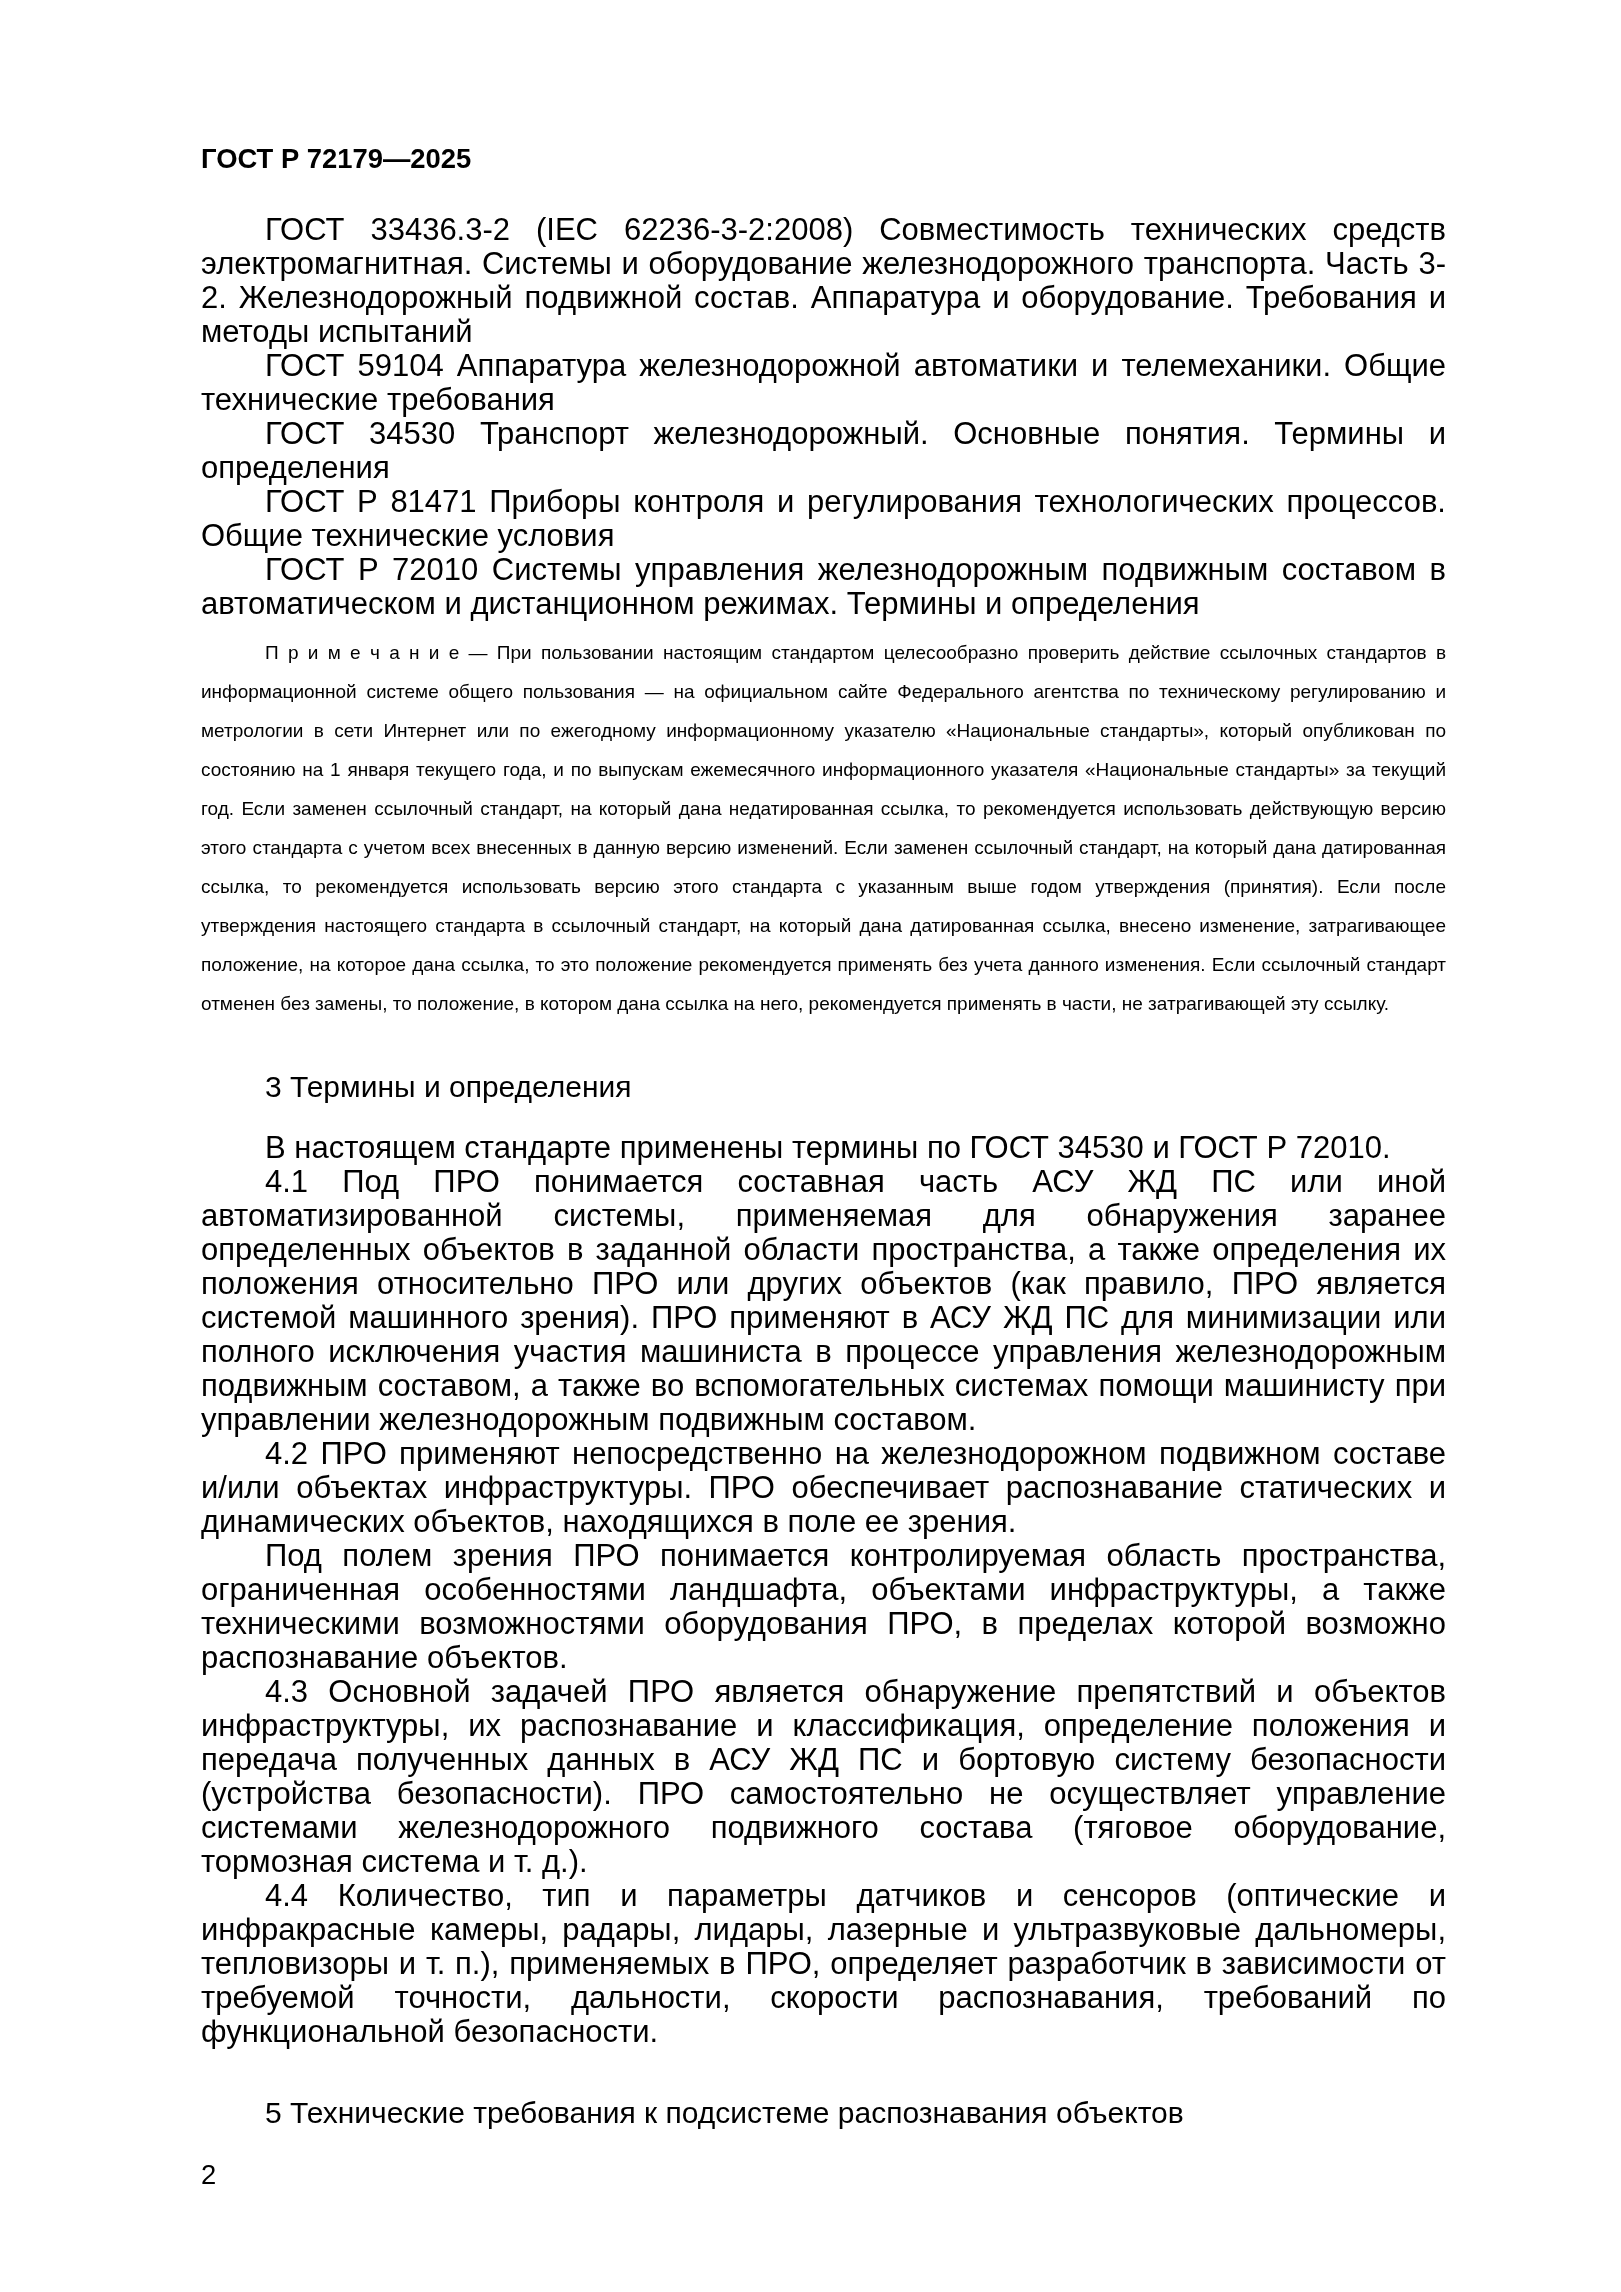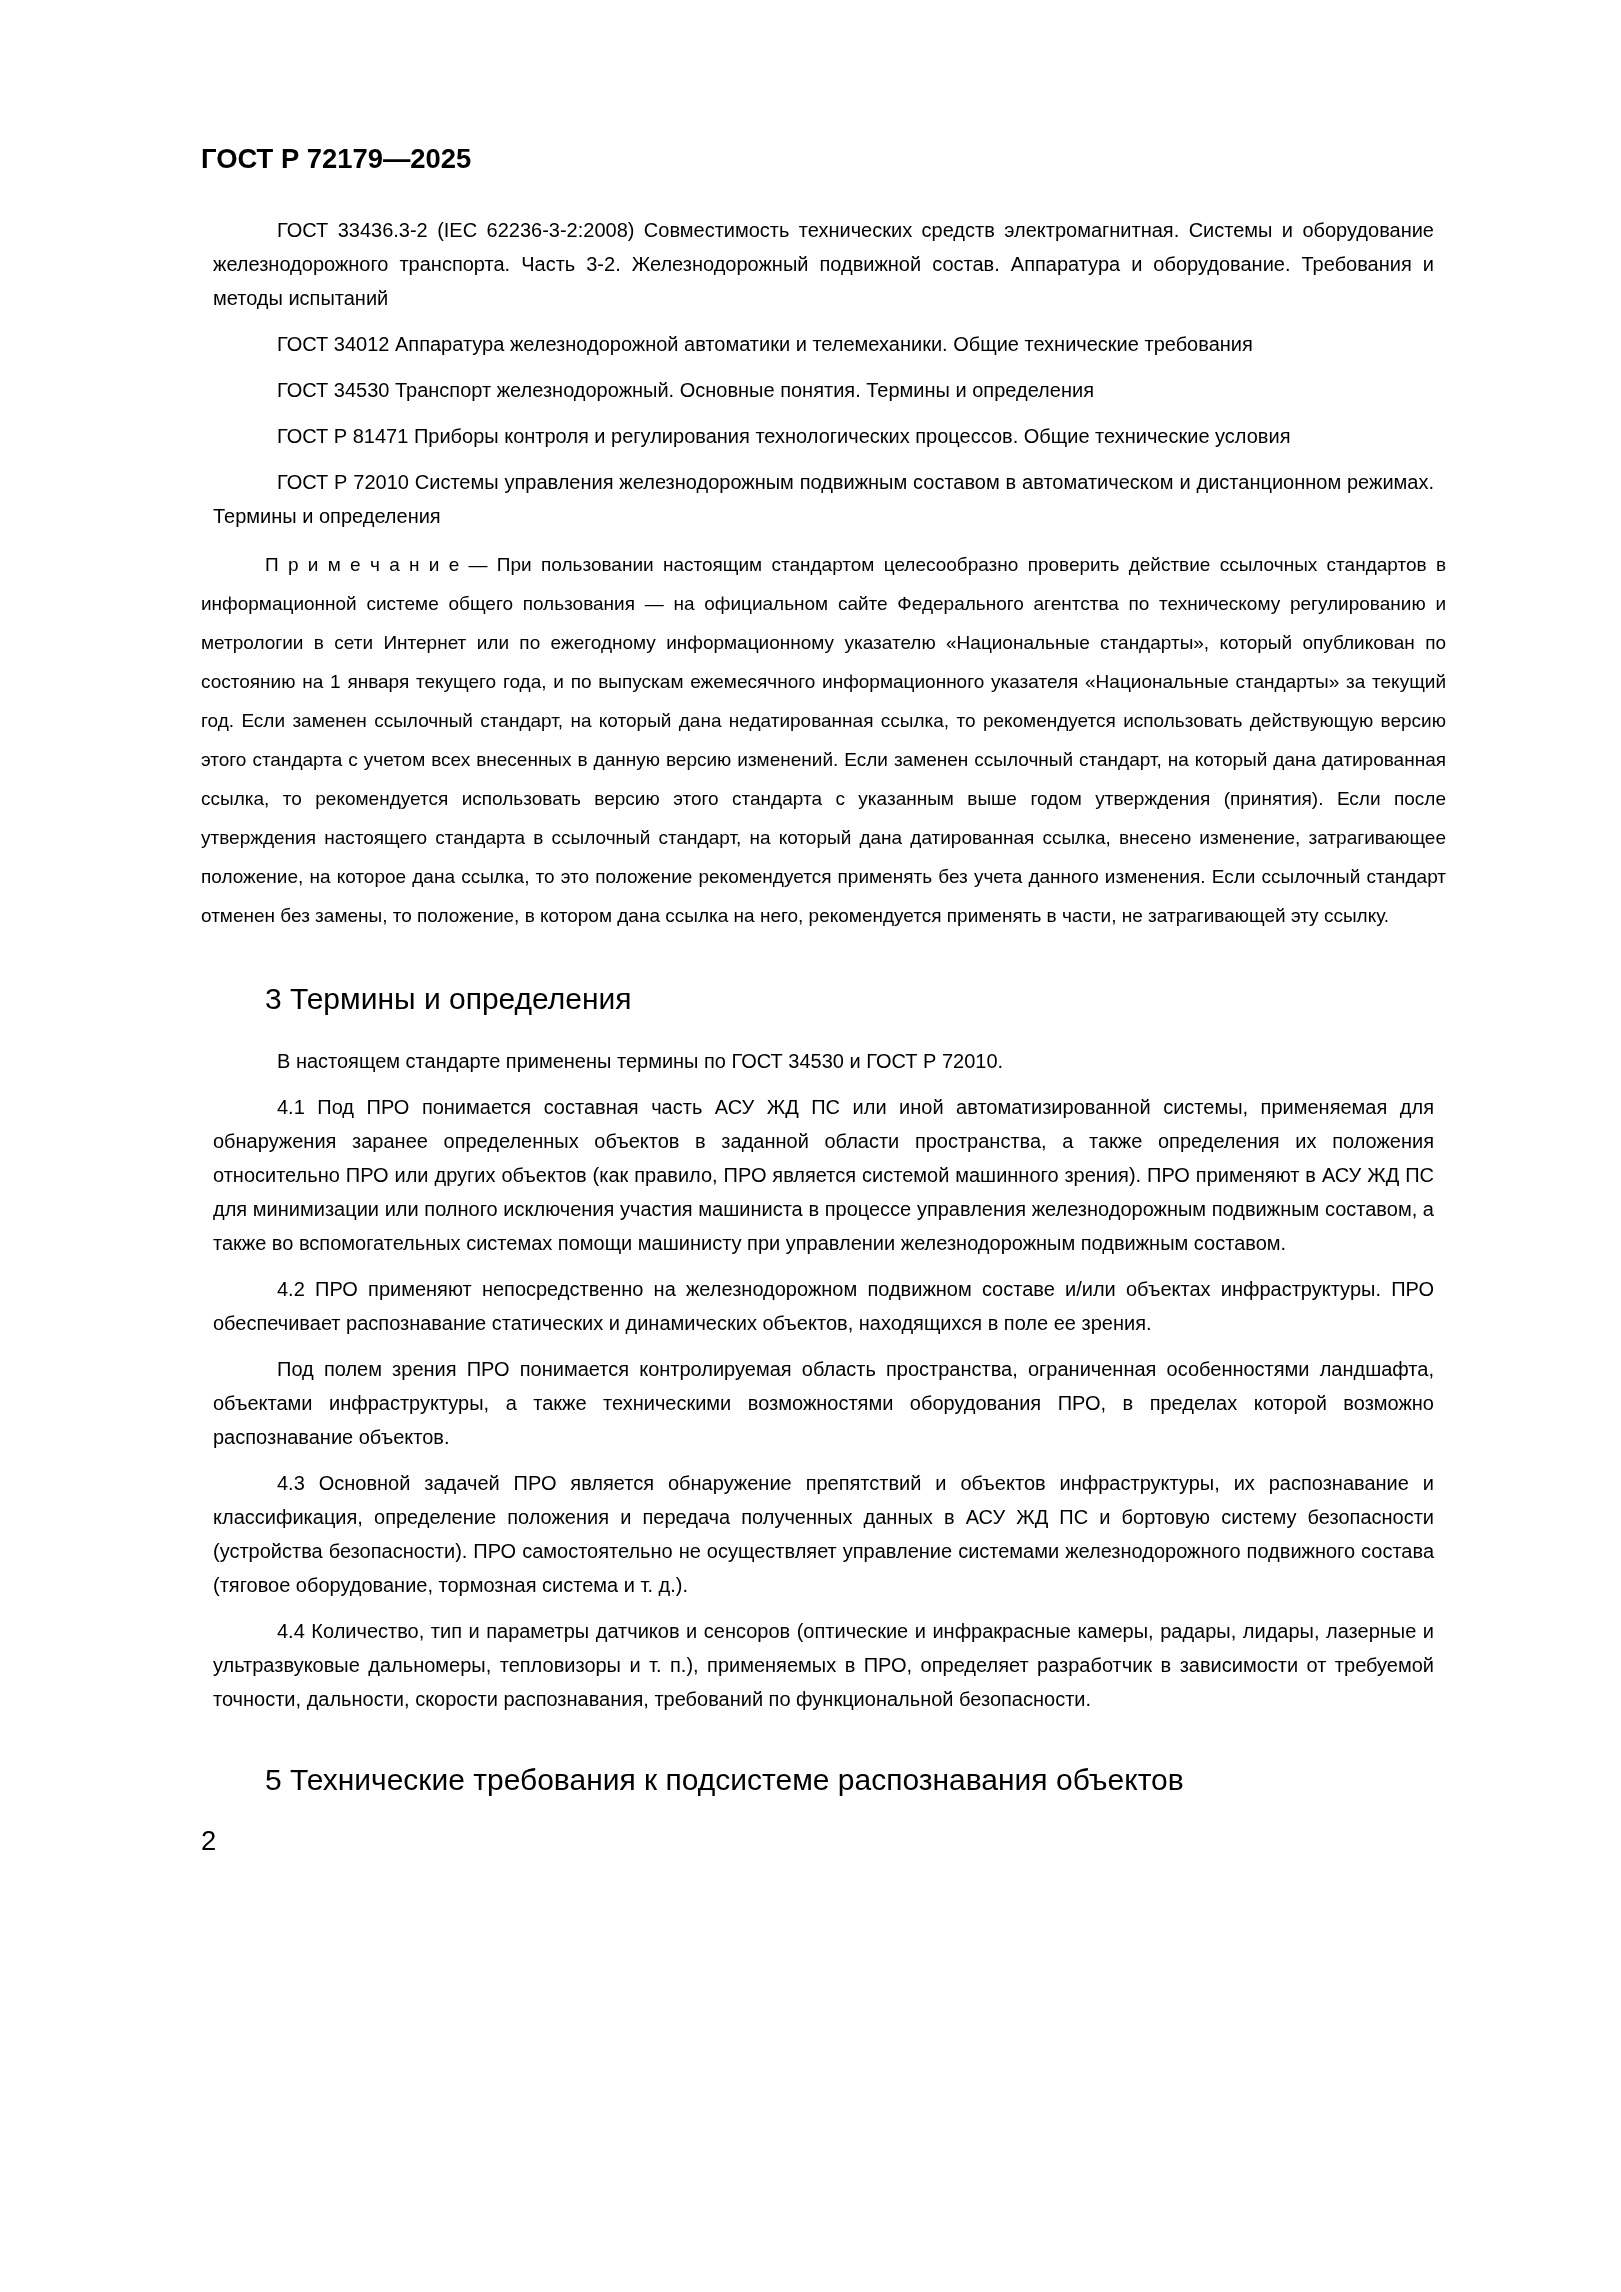--- a/index.html
+++ b/index.html
@@ -18,23 +18,23 @@
     padding: 142px 76px 0 201px;
     overflow: hidden;
   }
   .doc-header {
     font-size: 27.4px;
     line-height: 34px;
     font-weight: 700;
     margin: 0 0 37px 0;
   }
   p.body-par {
-    font-size: 20px;
+    font-size: 31px;
     line-height: 34px;
-    margin: 12px;
+    margin: 0;
     text-indent: 64px;
     text-align: justify;
     hyphens: auto;
     -webkit-hyphens: auto;
   }
   .note {
     font-size: 19px;
     line-height: 39px;
     margin: 11.8px 0 0 0;
     text-indent: 64px;
@@ -56,21 +56,21 @@
   }
 </style>
 </head>
 <body>
 
 <div class="page">
 
   <div class="doc-header">ГОСТ Р 72179—2025</div>
 
   <p class="body-par">ГОСТ 33436.3-2 (IEC 62236-3-2:2008) Совместимость технических средств электромагнитная. Системы и оборудование железнодорожного транспорта. Часть 3-2. Железнодорожный подвижной состав. Аппаратура и оборудование. Требования и методы испытаний</p>
-  <p class="body-par">ГОСТ 34012 Аппаратура железнодорожной автоматики и телемеханики. Общие технические требования</p>
+  <p class="body-par">ГОСТ 59104 Аппаратура железнодорожной автоматики и телемеханики. Общие технические требования</p>
   <p class="body-par">ГОСТ 34530 Транспорт железнодорожный. Основные понятия. Термины и определения</p>
   <p class="body-par">ГОСТ Р 81471 Приборы контроля и регулирования технологических процессов. Общие технические условия</p>
   <p class="body-par">ГОСТ Р 72010 Системы управления железнодорожным подвижным составом в автоматическом и дистанционном режимах. Термины и определения</p>
 
   <p class="note"><span class="note-label">П р и м е ч а н и е</span> <span>— При пользовании настоящим стандартом целесообразно проверить действие ссылочных стандартов в информационной системе общего пользования — на официальном сайте Федерального агентства по техническому регулированию и метрологии в сети Интернет или по ежегодному информационному указателю «Национальные стандарты», который опубликован по состоянию на 1 января текущего года, и по выпускам ежемесячного информационного указателя «Национальные стандарты» за текущий год. Если заменен ссылочный стандарт, на который дана недатированная ссылка, то рекомендуется использовать действующую версию этого стандарта с учетом всех внесенных в данную версию изменений. Если заменен ссылочный стандарт, на который дана датированная ссылка, то рекомендуется использовать версию этого стандарта с указанным выше годом утверждения (принятия). Если после утверждения настоящего стандарта в ссылочный стандарт, на который дана датированная ссылка, внесено изменение, затрагивающее положение, на которое дана ссылка, то это положение рекомендуется применять без учета данного изменения. Если ссылочный стандарт отменен без замены, то положение, в котором дана ссылка на него, рекомендуется применять в части, не затрагивающей эту ссылку.</span></p>
 
   <section>
     <h2 class="sec-heading">3 Термины и определения</h2>
     <p class="body-par">В настоящем стандарте применены термины по ГОСТ 34530 и ГОСТ Р 72010.</p>
   </section>

